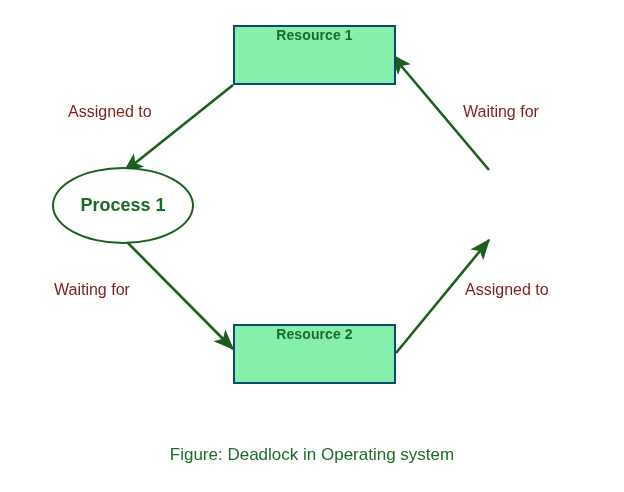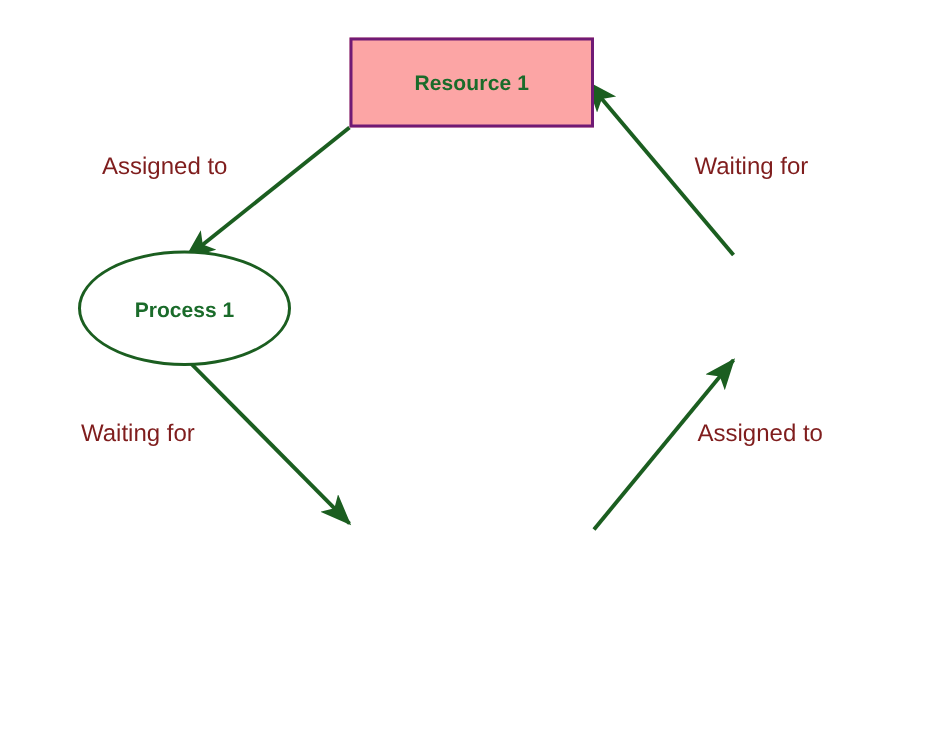--- a/index.html
+++ b/index.html
@@ -24,24 +24,23 @@
     top: 0;
     width: 624px;
     height: 492px;
     pointer-events: none;
   }
 
   
   .node-rect {
     position: absolute;
     box-sizing: border-box;
-    border: 2px solid #701a75;
-    background: #fca5a5;
+    border: 2px solid #0c4a6e;
+    background: #86efac;
     display: flex;
-    align-items: center;
     justify-content: center;
   }
   .node-rect .node-label {
     font-size: 14px;
     font-weight: bold;
     color: #1a6b2a;
     letter-spacing: .1px;
     white-space: nowrap;
   }
 
@@ -50,21 +49,21 @@
     position: absolute;
     box-sizing: border-box;
     border: 2px solid #1b5e20;
     border-radius: 50%;
     background: #ffffff;
     display: flex;
     align-items: center;
     justify-content: center;
   }
   .node-ellipse .node-label {
-    font-size: 14px;
+    font-size: 18px;
     font-weight: bold;
     color: #1a6b2a;
     white-space: nowrap;
   }
 
   
   .edge-label {
     position: absolute;
     font-size: 16px;
     color: #7f1d1d;
@@ -105,23 +104,27 @@
 
   <div class="node-rect" style="left:233px; top:25px; width:163px; height:60px;">
     <span class="node-label">Resource 1</span>
   </div>
 
   <div class="node-ellipse" style="left:52px; top:167px; width:142px; height:77px;">
     <span class="node-label">Process 1</span>
   </div>
 
 
+  <div class="node-rect" style="left:233px; top:324px; width:163px; height:60px;">
+    <span class="node-label">Resource 2</span>
+  </div>
 
   <div class="edge-label" style="left:68px; top:103px;">Assigned to</div>
 
   <div class="edge-label" style="left:54px; top:281px;">Waiting for</div>
 
   <div class="edge-label" style="left:465px; top:281px;">Assigned to</div>
 
   <div class="edge-label" style="left:463px; top:103px;">Waiting for</div>
 
+  <div class="caption" style="top:445px;">Figure: Deadlock in Operating system</div>
 
 </div>
 
 </body></html>

